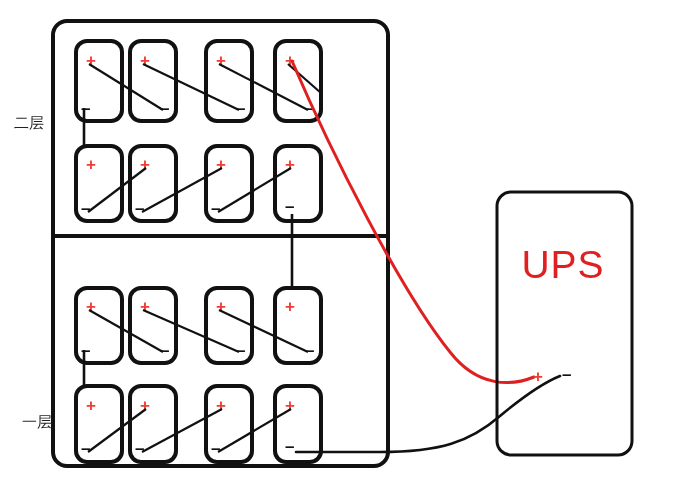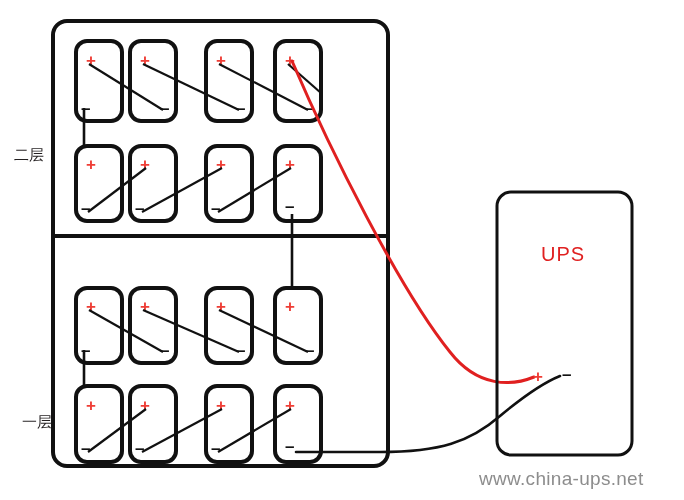--- a/index.html
+++ b/index.html
@@ -24,30 +24,30 @@
   }
   .floor-label {
     position: absolute;
     font-family: "DejaVu Sans", "Liberation Sans", sans-serif;
     font-size: 15px;
     color: #231f20;
     letter-spacing: 0px;
     white-space: nowrap;
     user-select: none;
   }
-  #label-upper-floor { left: 14px; top: 114px; margin-top: 32px; }
+  #label-upper-floor { left: 14px; top: 114px; }
   #label-lower-floor { left: 22px; top: 413px; }
   #ups-title {
     position: absolute;
     left: 497px;
     top: 243px;
     width: 132px;
     text-align: center;
     font-family: "Liberation Sans", "DejaVu Sans", sans-serif;
-    font-size: 20px;
+    font-size: 39px;
     color: #e02020;
     letter-spacing: 1px;
     user-select: none;
   }
   #watermark {
     position: absolute;
     left: 479px;
     top: 468px;
     font-family: "Liberation Sans", "DejaVu Sans", sans-serif;
     font-size: 19px;
@@ -213,15 +213,14 @@
       }
     </style>
   </svg>
 
   <div class="floor-label" id="label-upper-floor">二层</div>
 
   <div class="floor-label" id="label-lower-floor">一层</div>
 
   <div id="ups-title">UPS</div>
 
-  <div id="watermark">www.china-ups.net</div>
 
 </div>
 
 </body></html>

